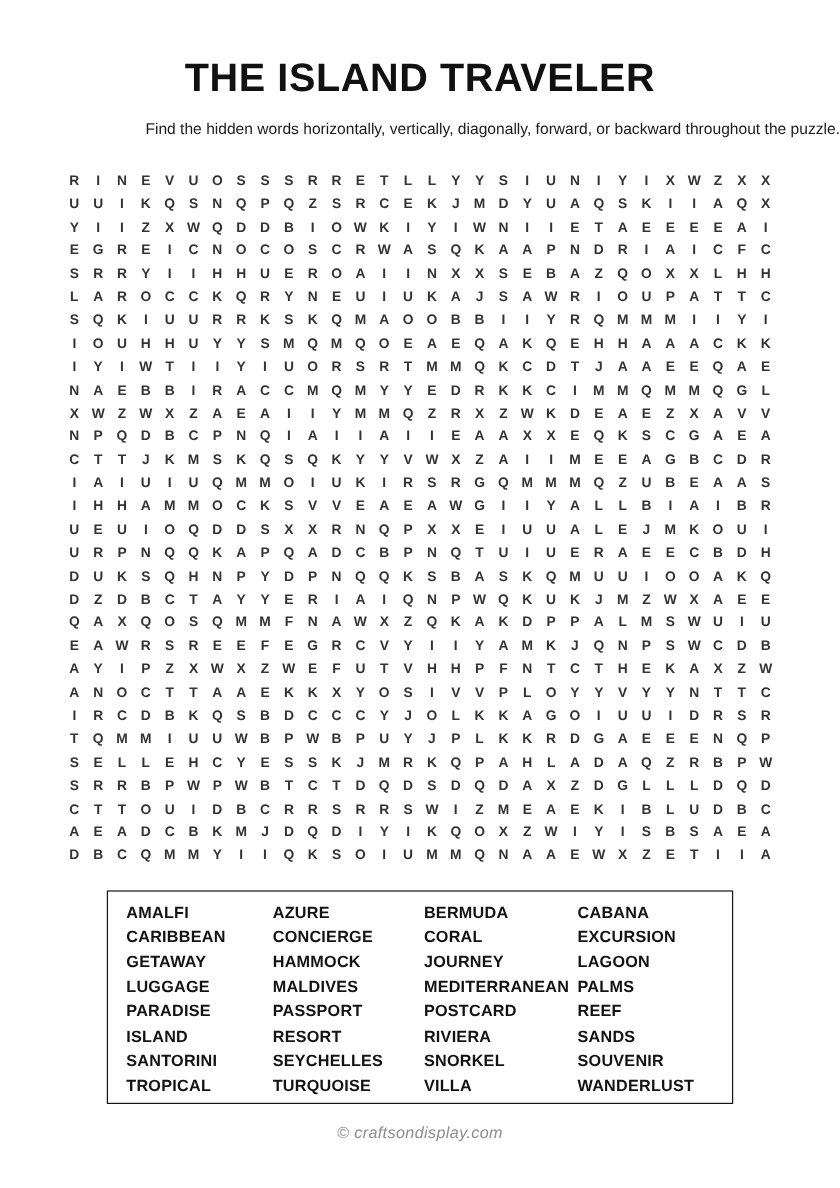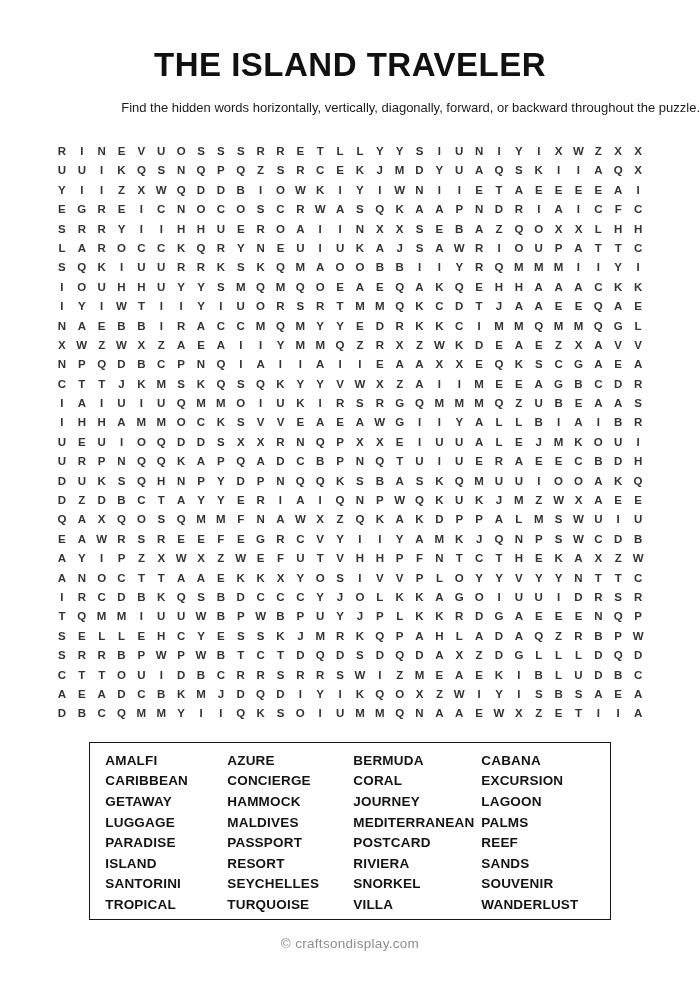--- a/index.html
+++ b/index.html
@@ -62,20 +62,21 @@
     color: #131313;
     white-space: nowrap;
   }
 
   .footer {
     margin-top: 16px;
     text-align: center;
     font-size: 13.5px;
     color: #8d8d8d;
     letter-spacing: 0.3px;
+    font-style: italic;
   }
 </style>
 </head>
 <body>
 
 <div class="page">
 
   <h1 class="title">THE ISLAND TRAVELER</h1>
 
   <p class="subtitle">Find the hidden words horizontally, vertically, diagonally, forward, or backward throughout the puzzle.</p>

